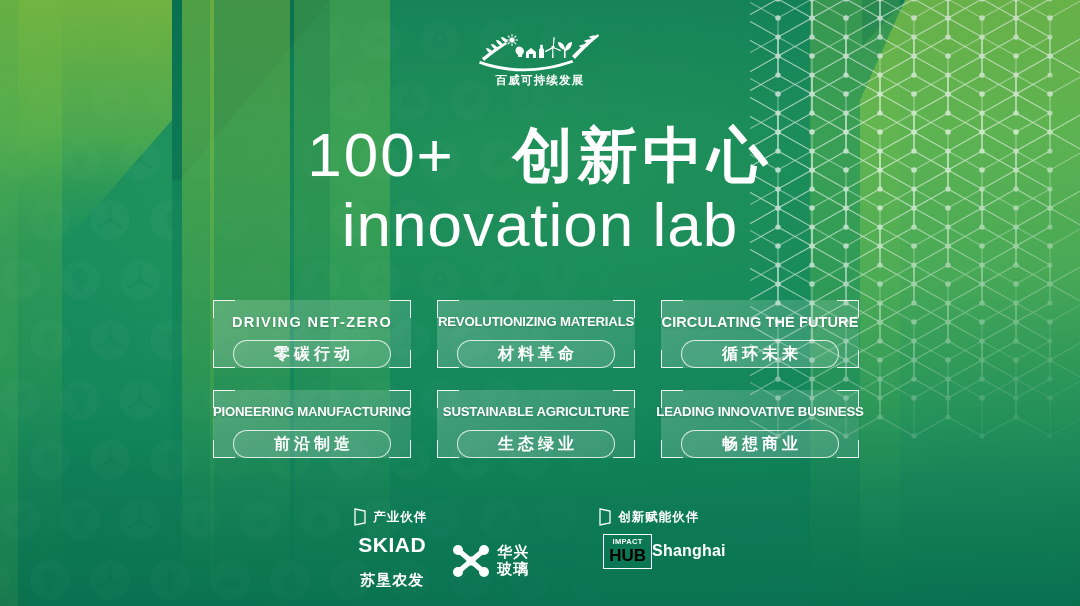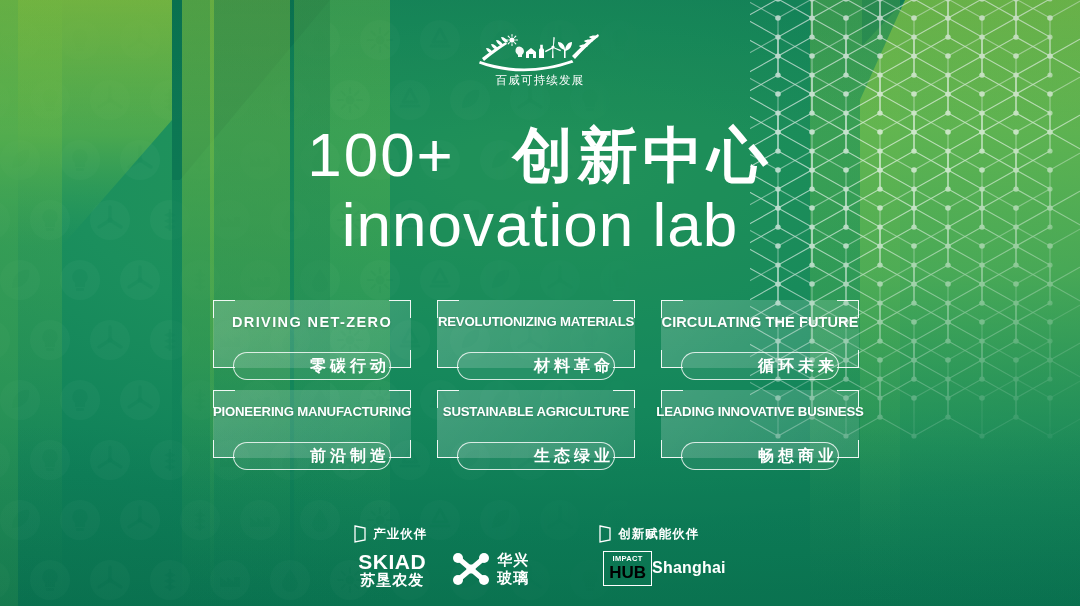--- a/index.html
+++ b/index.html
@@ -50,21 +50,21 @@
 
   
   .brand{
     position:absolute; left:50%; top:28px; transform:translateX(-50%);
     width:150px; text-align:center; z-index:6;
   }
   .brand-mark{ display:block; margin:0 auto; }
   .brand-name{
     margin-top:3px;
     font-size:11.5px; letter-spacing:1.2px; color:#ffffff;
-    font-weight:400; line-height:1;
+    font-weight:700; line-height:1;
     font-family:"DejaVu Sans","Liberation Sans",sans-serif;
   }
 
   
   .headline{
     position:absolute; left:0; right:0; top:124px; z-index:6;
     text-align:center; color:#fff;
   }
   .hl-row1{
     display:flex; align-items:center; justify-content:center;
@@ -111,25 +111,25 @@
     text-align:center; color:#ffffff;
     font-size:14.5px; font-weight:700; letter-spacing:.1px;
     white-space:nowrap;
     font-family:"Liberation Sans","DejaVu Sans",sans-serif;
     text-shadow:0 1px 2px rgba(0,60,40,.30);
   }
   .card-en.wide{ font-size:13.2px; letter-spacing:-.2px; }
   .card-en.spaced{ letter-spacing:1.4px; }
 
   .card-pill{
-    position:absolute; left:28px; right:28px; bottom:0; height:28px;
+    position:absolute; left:28px; right:28px; bottom:12px; height:28px;
     border:1.3px solid rgba(255,255,255,.80);
     border-radius:14px;
     background:rgba(255,255,255,.07);
-    display:flex; align-items:center; justify-content:flex-end;
+    display:flex; align-items:center; justify-content:center;
   }
   .card-cn{
     color:#ffffff; font-size:16px; font-weight:700; letter-spacing:4px;
     text-indent:4px; white-space:nowrap;
     font-family:"DejaVu Sans","Liberation Sans",sans-serif;
   }
 
   
   .footer{
     position:absolute; left:0; right:0; bottom:18px; z-index:6;
@@ -145,21 +145,21 @@
   .pgroup-logos{ display:flex; align-items:center; gap:26px; padding-left:4px; }
 
   .logo{ display:flex; align-items:center; }
   
   .logo-skiad{ flex-direction:column; align-items:center; line-height:1; }
   .skiad-en{
     color:#fff; font-size:21px; font-weight:800; letter-spacing:.5px;
     font-family:"Liberation Sans","DejaVu Sans",sans-serif;
   }
   .skiad-cn{
-    color:#fff; font-size:15px; font-weight:800; letter-spacing:1px; margin-top:1px;
+    color:#fff; font-size:15px; font-weight:800; letter-spacing:1px; margin-top:18px;
     font-family:"DejaVu Sans","Liberation Sans",sans-serif;
   }
   
   .logo-huaxing{ align-items:flex-start; gap:7px; }
   .huaxing-cn{
     color:#fff; font-size:15px; font-weight:800; line-height:1.15; letter-spacing:1px;
     font-family:"DejaVu Sans","Liberation Sans",sans-serif;
   }
   
   .logo-hub{ align-items:center; gap:0;text-align:right; }

